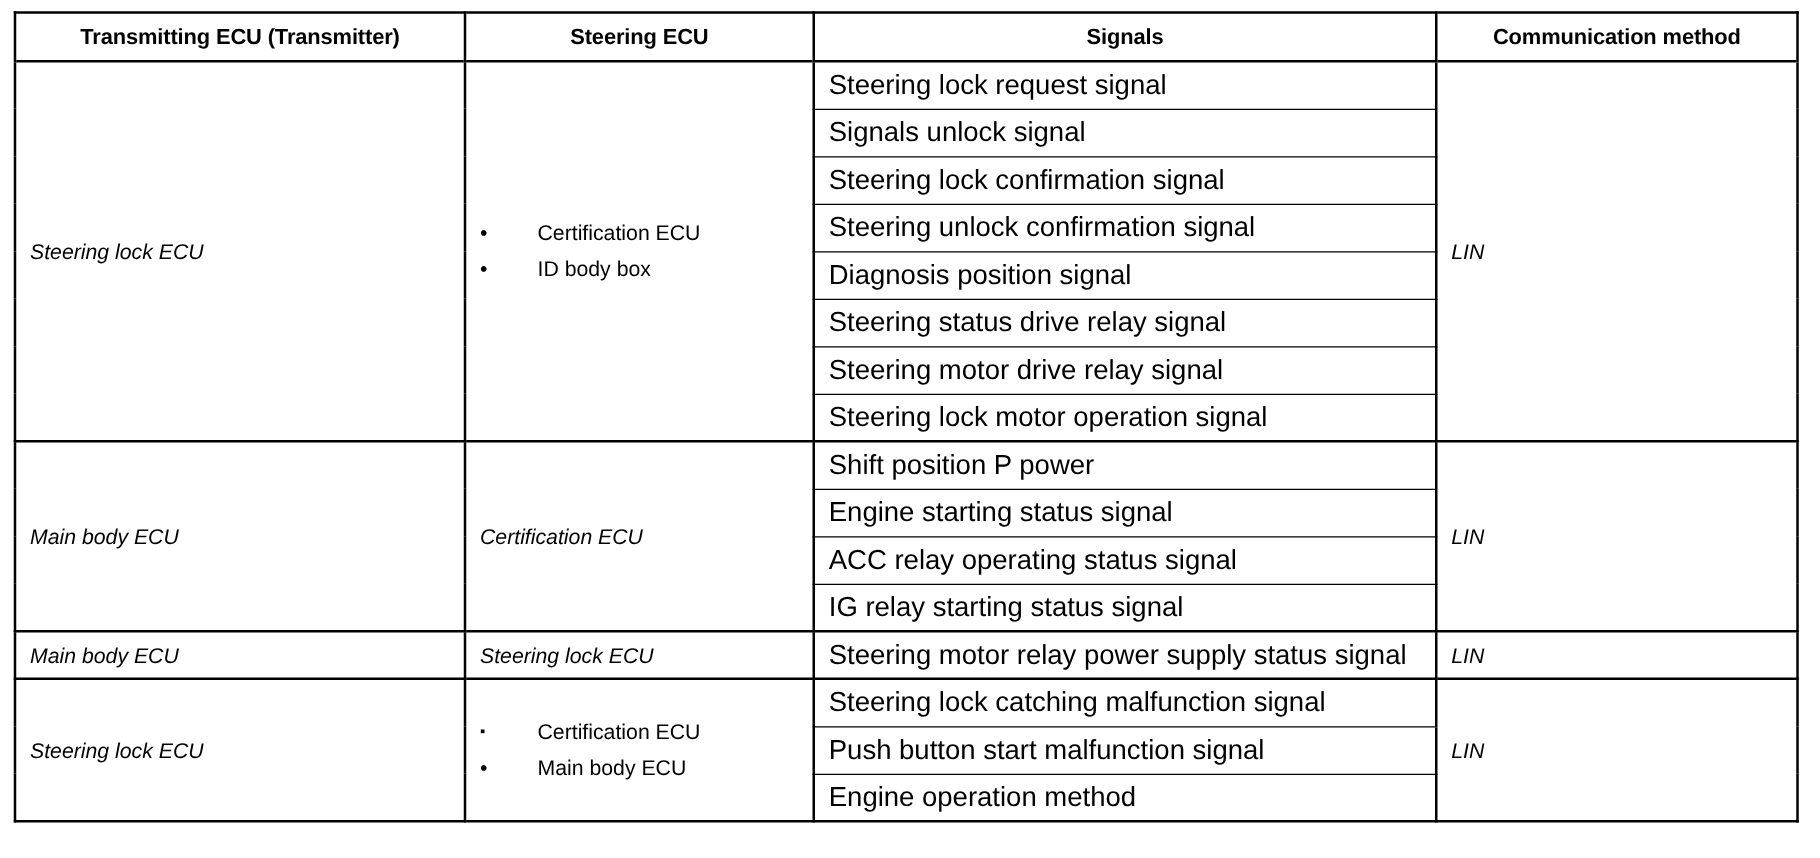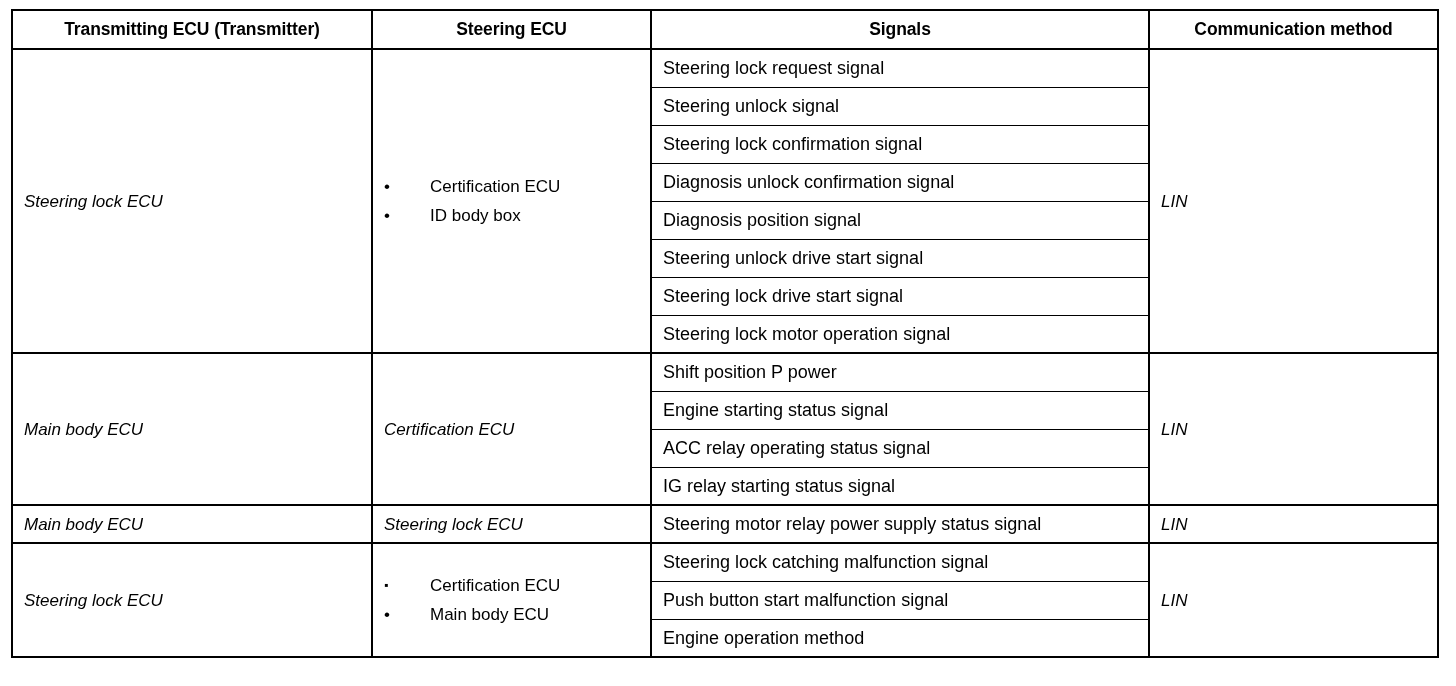--- a/index.html
+++ b/index.html
@@ -60,21 +60,21 @@
     font-size: 17px;
     vertical-align: middle;
     padding: 4px 0 4px 11px;
     line-height: 21px;
   }
   td.sig {
     border-left: 2px solid #000;
     border-right: 2px solid #000;
     border-top: 1px solid #000;
     border-bottom: 1px solid #000;
-    font-size: 18px;
+    font-size: 22px;
     height: 38px;
     box-sizing: border-box;
     padding: 0 0 0 11px;
     vertical-align: middle;
     line-height: 20px;
     white-space: nowrap;
     margin-left: 16px;
   }
 
   
@@ -136,36 +136,36 @@
           <td class="cell group-start-cell group-end-cell" rowspan="8">
             <ul class="bullets">
               <li><span class="bullet-mark dot">•</span><span>Certification ECU</span></li>
               <li><span class="bullet-mark dot">•</span><span>ID body box</span></li>
             </ul>
           </td>
           <td class="sig group-start-cell"><span>Steering lock request signal</span></td>
           <td class="cell group-start-cell group-end-cell" rowspan="8"><span class="cell-text">LIN</span></td>
         </tr>
         <tr>
-          <td class="sig"><span>Steering unlock signal</span></td>
+          <td class="sig"><span>Signals unlock signal</span></td>
         </tr>
         <tr>
           <td class="sig"><span>Steering lock confirmation signal</span></td>
         </tr>
         <tr>
-          <td class="sig"><span>Diagnosis unlock confirmation signal</span></td>
+          <td class="sig"><span>Steering unlock confirmation signal</span></td>
         </tr>
         <tr>
           <td class="sig"><span>Diagnosis position signal</span></td>
         </tr>
         <tr>
-          <td class="sig"><span>Steering unlock drive start signal</span></td>
-        </tr>
-        <tr>
-          <td class="sig"><span>Steering lock drive start signal</span></td>
+          <td class="sig"><span>Steering status drive relay signal</span></td>
+        </tr>
+        <tr>
+          <td class="sig"><span>Steering motor drive relay signal</span></td>
         </tr>
         <tr class="group-end">
           <td class="sig group-end-cell"><span>Steering lock motor operation signal</span></td>
         </tr>
         <tr class="group-start">
           <td class="cell group-start-cell group-end-cell" rowspan="4"><span class="cell-text">Main body ECU</span></td>
           <td class="cell group-start-cell group-end-cell" rowspan="4"><span class="cell-text">Certification ECU</span></td>
           <td class="sig group-start-cell"><span>Shift position P power</span></td>
           <td class="cell group-start-cell group-end-cell" rowspan="4"><span class="cell-text">LIN</span></td>
         </tr>

